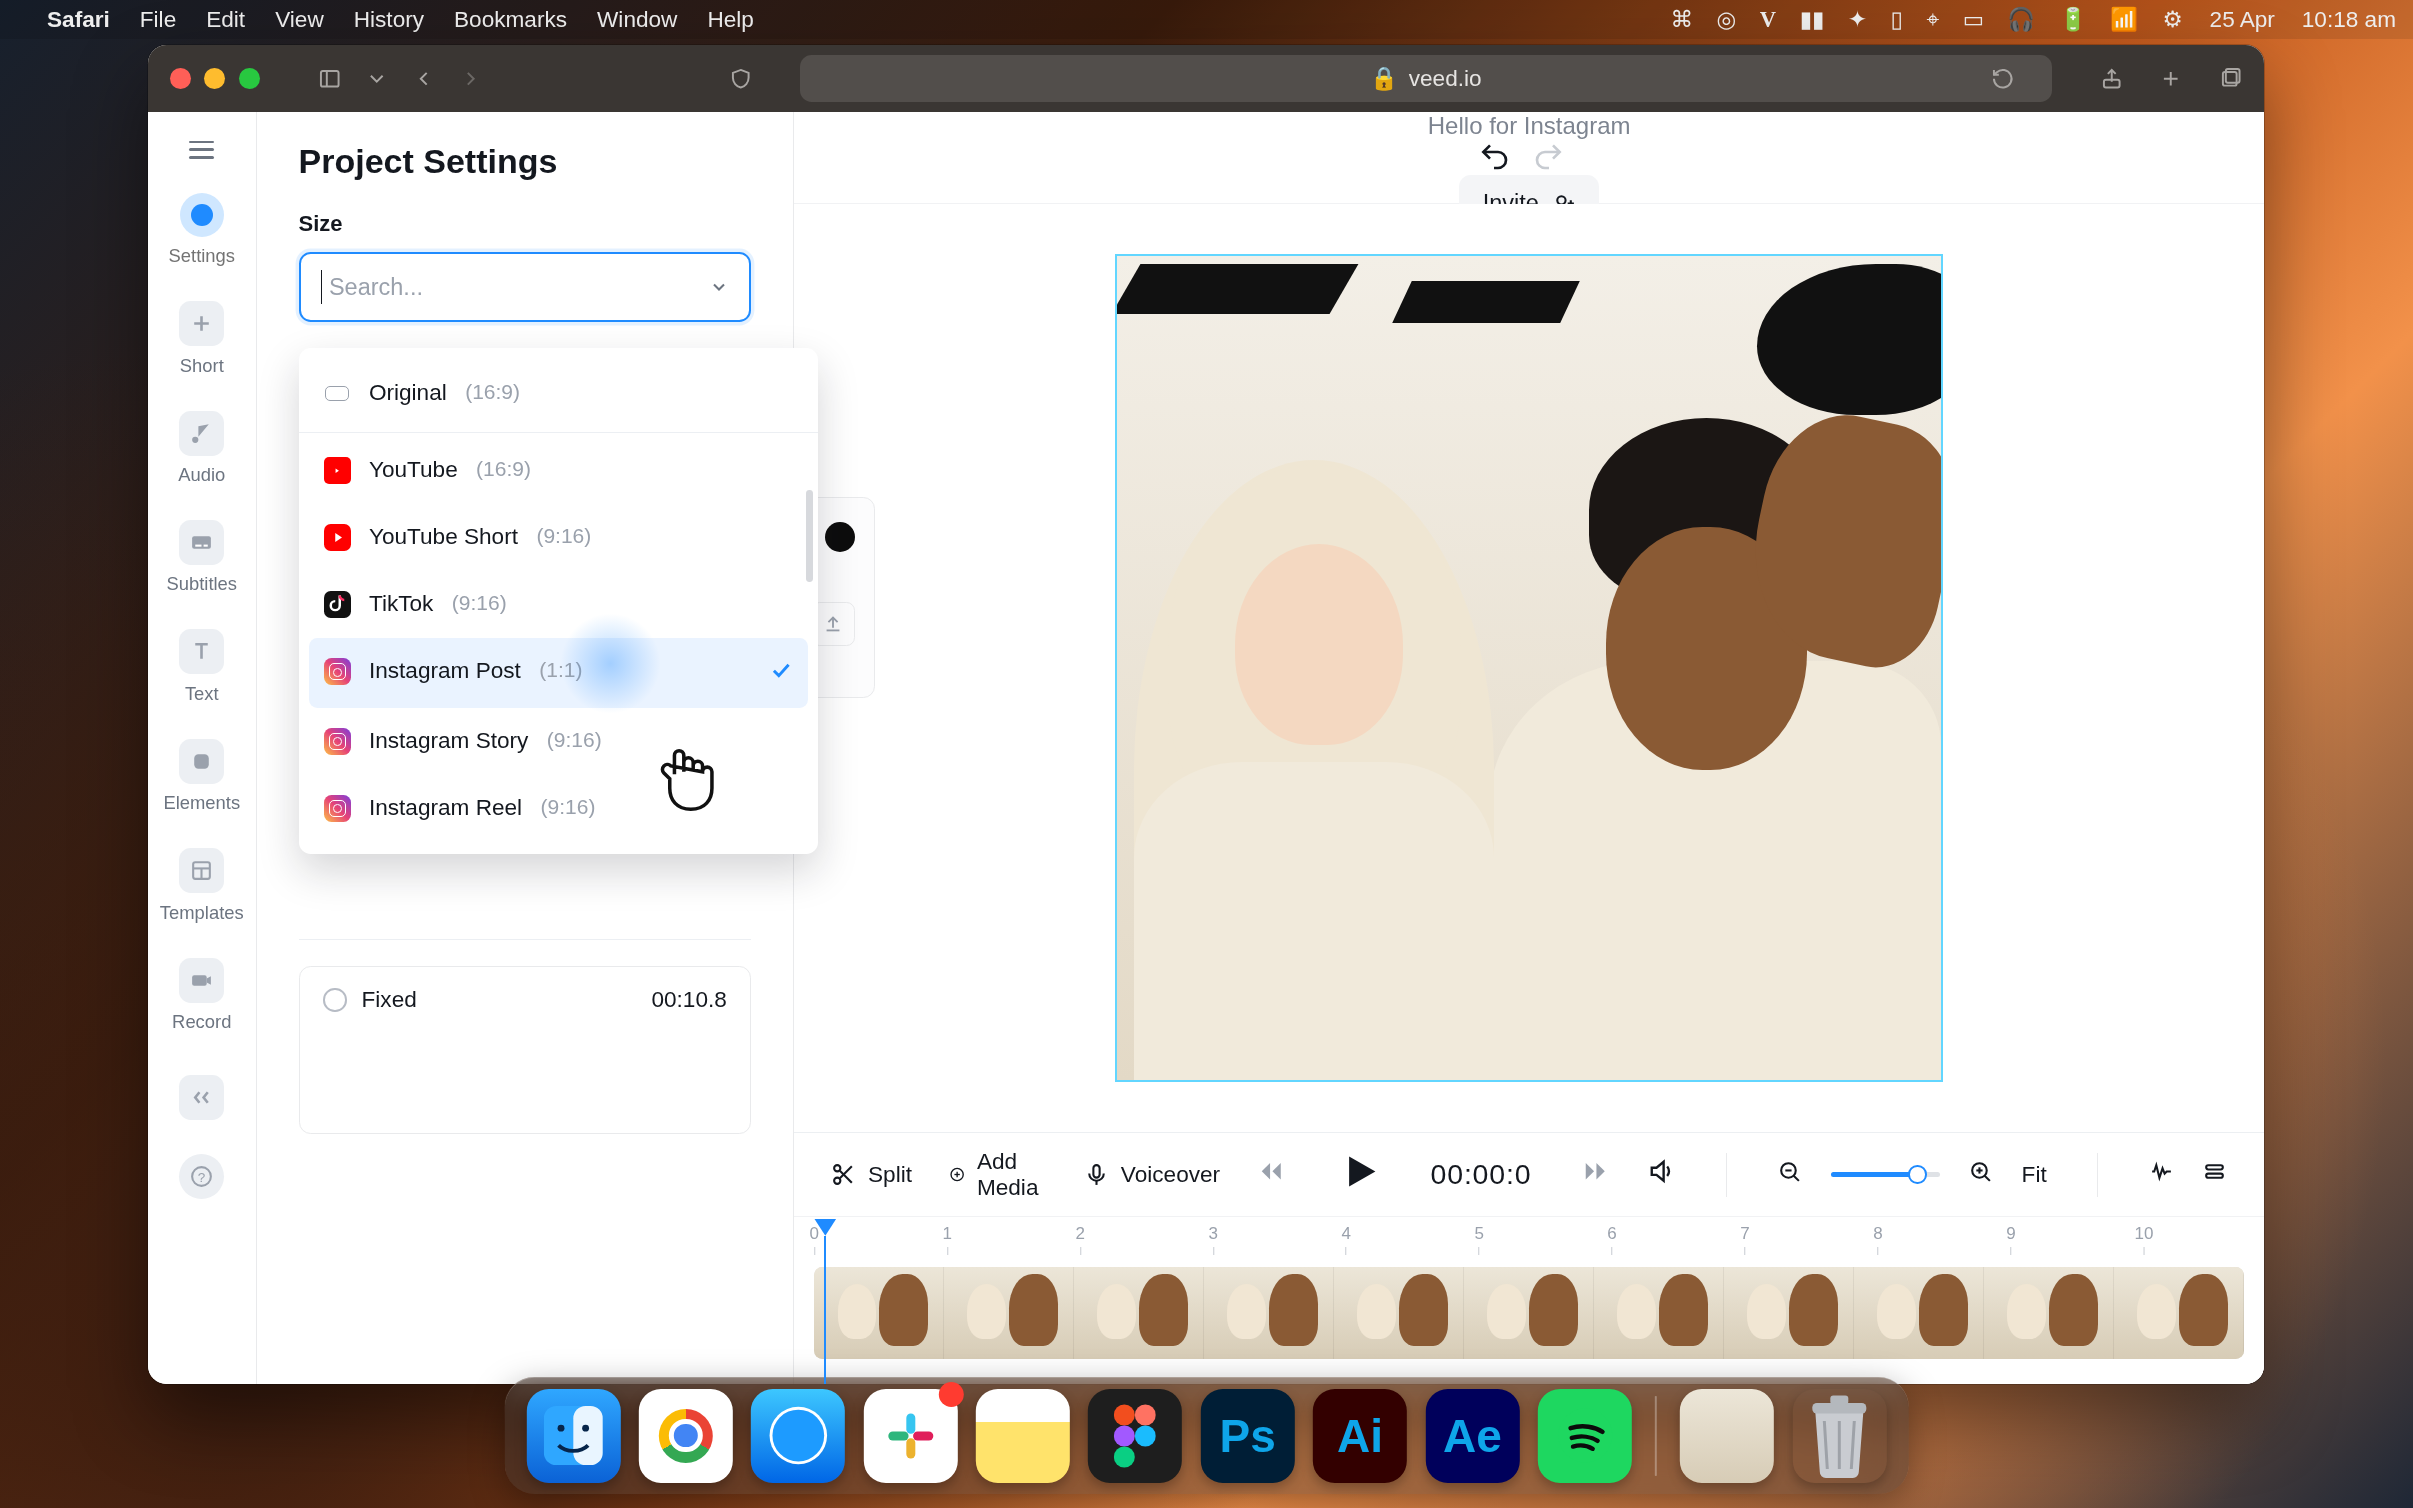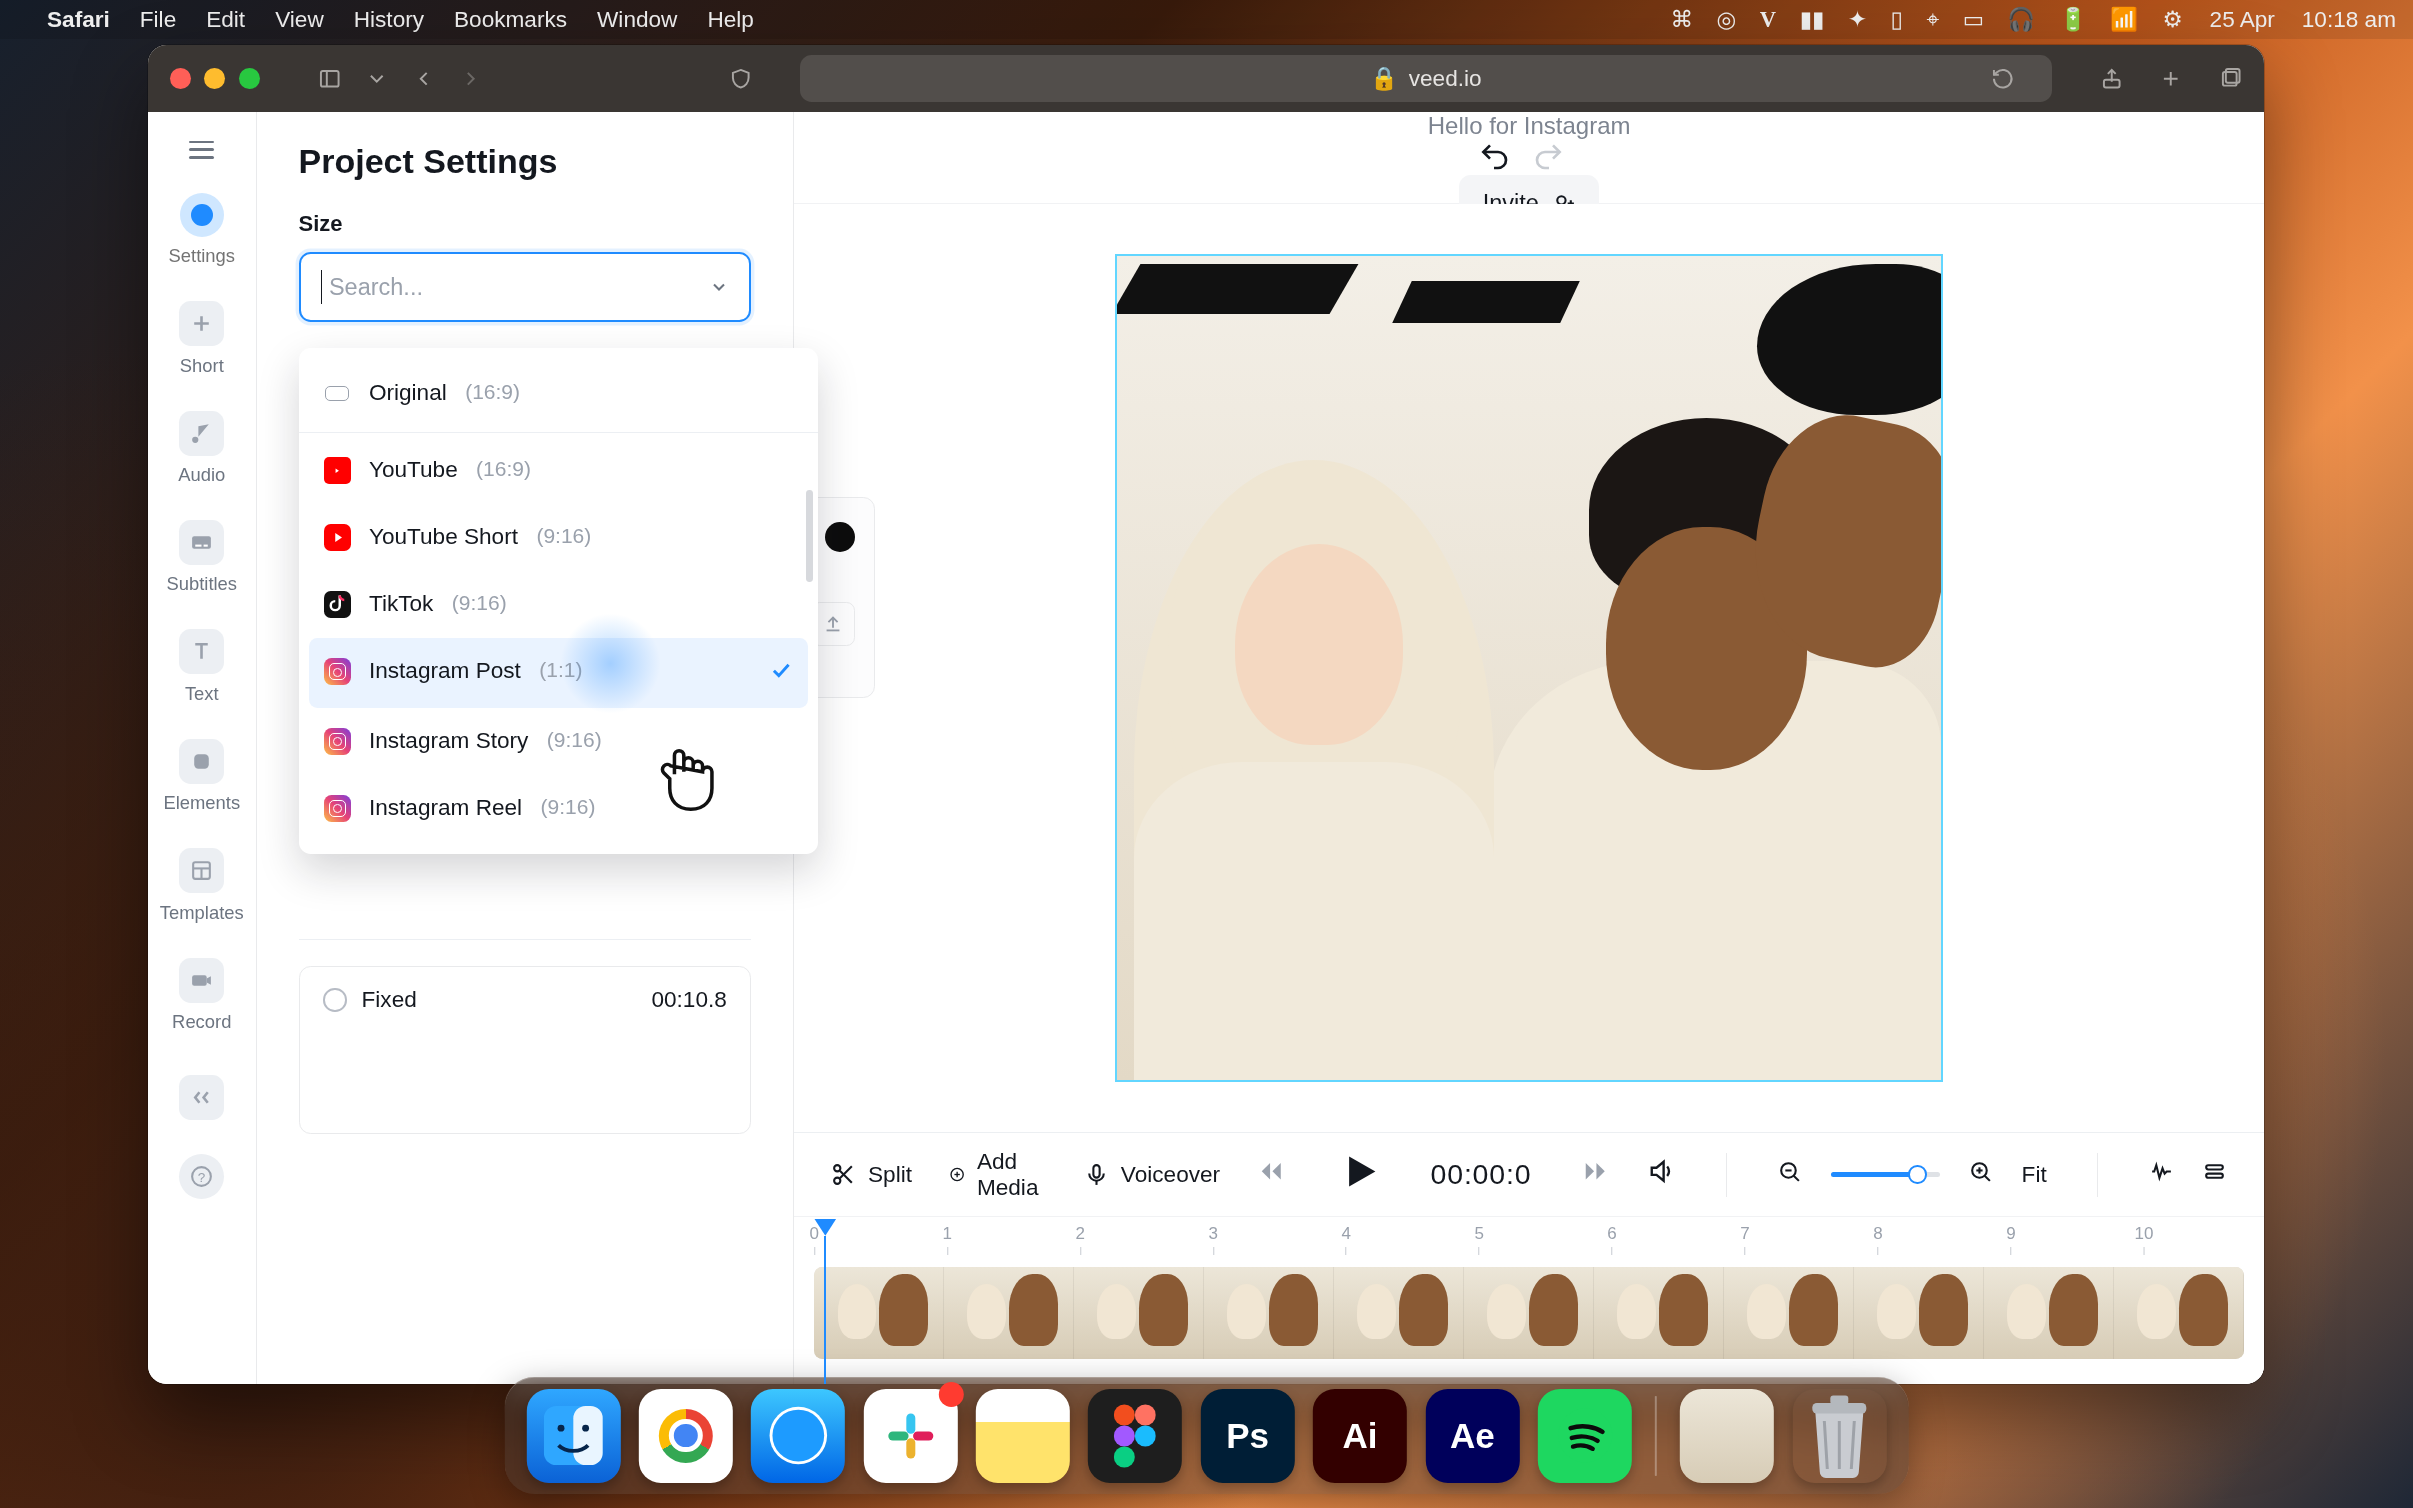--- a/index.html
+++ b/index.html
@@ -203,21 +203,21 @@
   .thumb::after{content:"";position:absolute;right:12%;top:8%;width:38%;height:78%;background:#8a5a34;border-radius:48% 42% 30% 30%;}
 
   
   .dock {
     position: absolute; bottom: 15px; left: 50%; transform: translateX(-50%);
     height: 117px; padding: 11.7px 22px; border-radius: 30px;
     background: rgba(70,60,55,0.42); backdrop-filter: blur(17px);
     display:flex; align-items:center; gap: 18.4px;
     box-shadow: 0 10px 34px rgba(0,0,0,0.35), inset 0 0.8px 0 rgba(255,255,255,0.25);
   }
-  .dock .app-icn { width:94px;height:94px;border-radius:22px;display:flex;align-items:center;justify-content:center;font-weight:700;font-size:35px;color:#ffffff; box-shadow: 0 5px 11.7px rgba(0,0,0,0.25); text-align: right;}
+  .dock .app-icn { width:94px;height:94px;border-radius:22px;display:flex;align-items:center;justify-content:center;font-weight:700;font-size:46px;color:#0ea5e9; box-shadow: 0 5px 11.7px rgba(0,0,0,0.25); text-align: right;}
   .dock .divider { width:1.7px;height:80px;background:rgba(255,255,255,0.3);margin:0 5px;border-radius:0.8px;}
   .finder{background:linear-gradient(#2fa7ff,#0b62d6);}
   .chrome-i{background:#fff;color:#333;position:relative;}
   .chrome-i::after{content:"";width:54px;height:54px;border-radius:50%;background:conic-gradient(#ea4335 0 120deg,#34a853 120deg 240deg,#fbbc05 240deg 360deg);position:absolute;}
   .chrome-i::before{content:"";width:23.5px;height:23.5px;border-radius:50%;background:#4285f4;border:5px solid #fff;position:absolute;z-index:2;}
   .safari-i{background:linear-gradient(#3dc7ff,#0066e6);}
   .slack{background:#fff;}
   .notes{background:linear-gradient(#fff 35%,#ffe36b 35%);}
   .figma{background:#1e1e1e;}
   .ps{background:#001e36;color:#31a8ff;}

